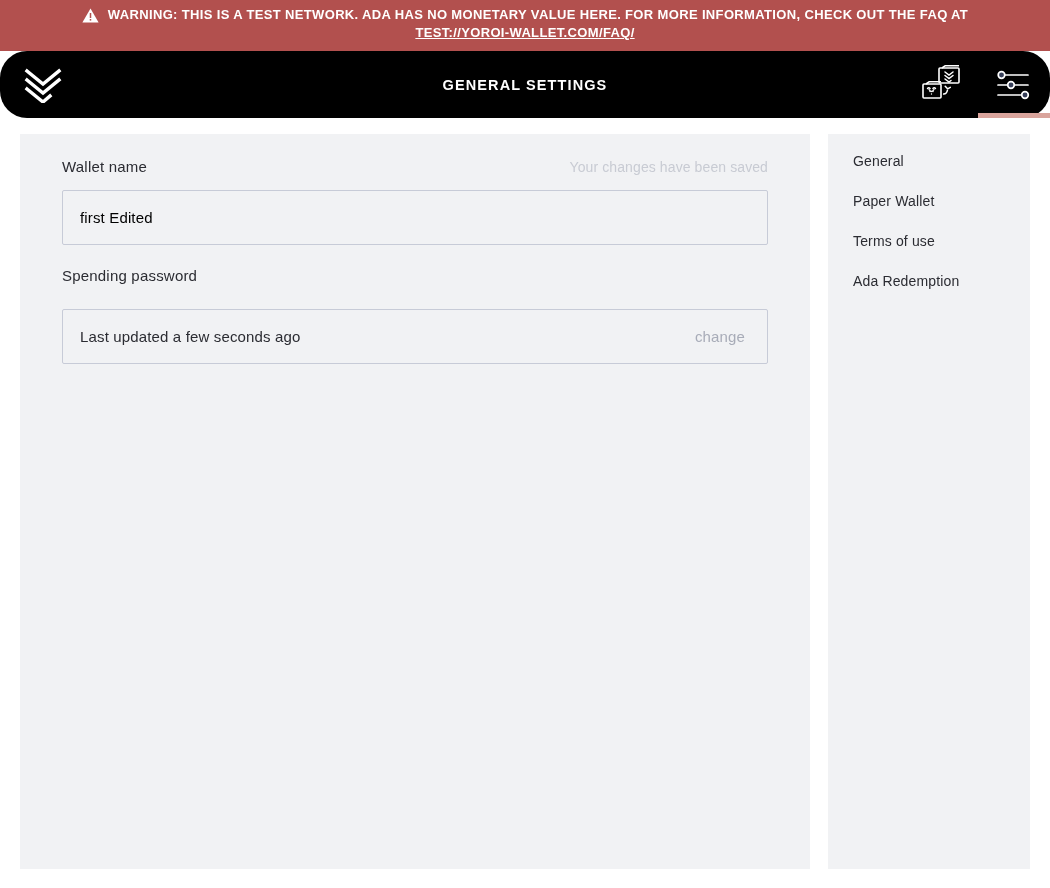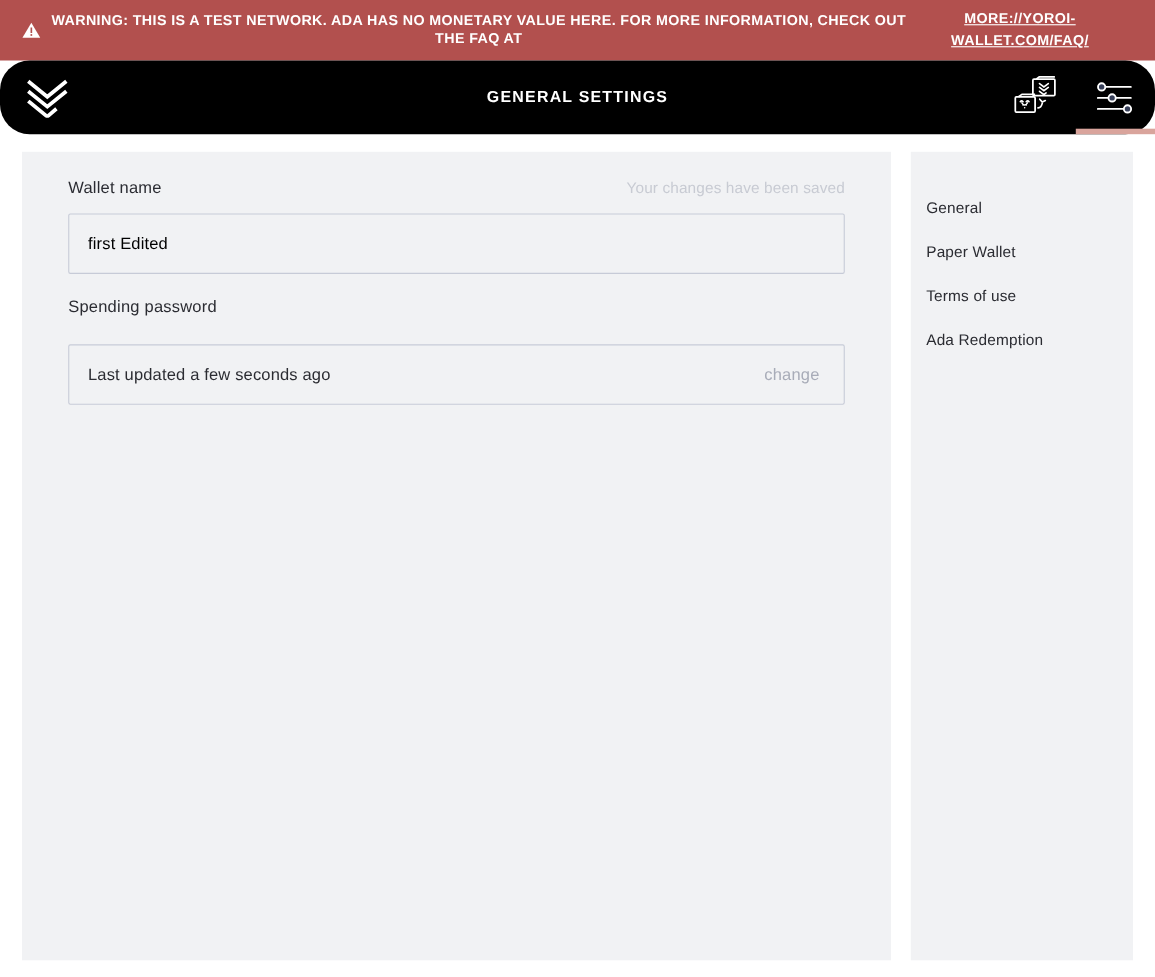--- a/index.html
+++ b/index.html
@@ -13,21 +13,21 @@
     overflow: hidden;
   }
 
   
   .warning-bar {
     width: 1050px;
     min-height: 50px;
     background: #b2504e;
     color: #ffffff;
     display: flex;
-    flex-direction: row;
+    flex-direction: column;
     align-items: center;
     justify-content: center;
     padding: 7px 20px 8px;
     text-align: center;
   }
   .warning-line1 {
     display: flex;
     align-items: center;
     justify-content: center;
     gap: 9px;
@@ -183,22 +183,22 @@
     width: 202px;
     margin-left: 18px;
     height: 735px;
     background: #f1f2f4;
     padding-top: 19px;
   }
   .menu-item {
     position: relative;
     height: 40px;
     display: flex;
-    align-items: flex-end;
-    padding-left: 14px;
+    align-items: flex-start;
+    padding-left: 25px;
     font-size: 14px;
     color: #2b2c32;
     letter-spacing: 0.15px;
     cursor: pointer;
   }
   .menu-item.active {
     background: #ffffff;
     font-weight: bold;
   }
   .menu-item.active::before {
@@ -214,21 +214,21 @@
 
 <div class="warning-bar">
   <div class="warning-line1">
     <svg class="warning-triangle" width="17" height="15" viewBox="0 0 17 15">
       <path d="M8.5 0.6 L16.6 14.4 L0.4 14.4 Z" fill="#ffffff"></path>
       <rect x="7.75" y="5" width="1.5" height="5" fill="#b2504e"></rect>
       <rect x="7.75" y="11" width="1.5" height="1.6" fill="#b2504e"></rect>
     </svg>
     <span>WARNING: THIS IS A TEST NETWORK. ADA HAS NO MONETARY VALUE HERE. FOR MORE INFORMATION, CHECK OUT THE FAQ AT</span>
   </div>
-  <a class="warning-link" href="#">MORE://YOROI-WALLET.COM/FAQ/</a>
+  <a class="warning-link" href="#">TEST://YOROI-WALLET.COM/FAQ/</a>
 </div>
 
 <div class="topbar">
 
   <div class="brand-logo">
     <svg width="38" height="36" viewBox="0 0 38 36">
       <g fill="none" stroke="#ffffff" stroke-width="3.4" stroke-linecap="square">
         <polyline points="3,4 19,17 35,4"></polyline>
         <polyline points="3,13 19,26 35,13"></polyline>
         <polyline points="3,22 19,35 26,29"></polyline>

